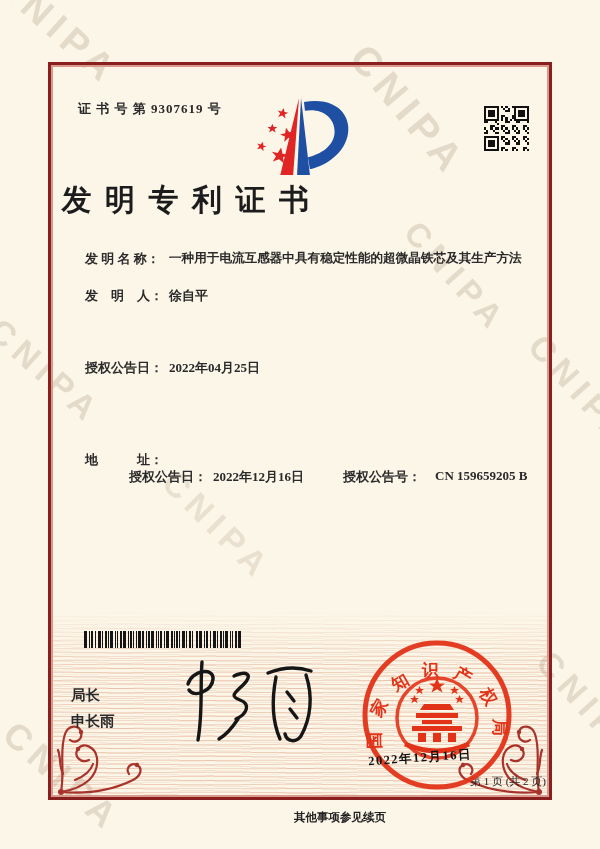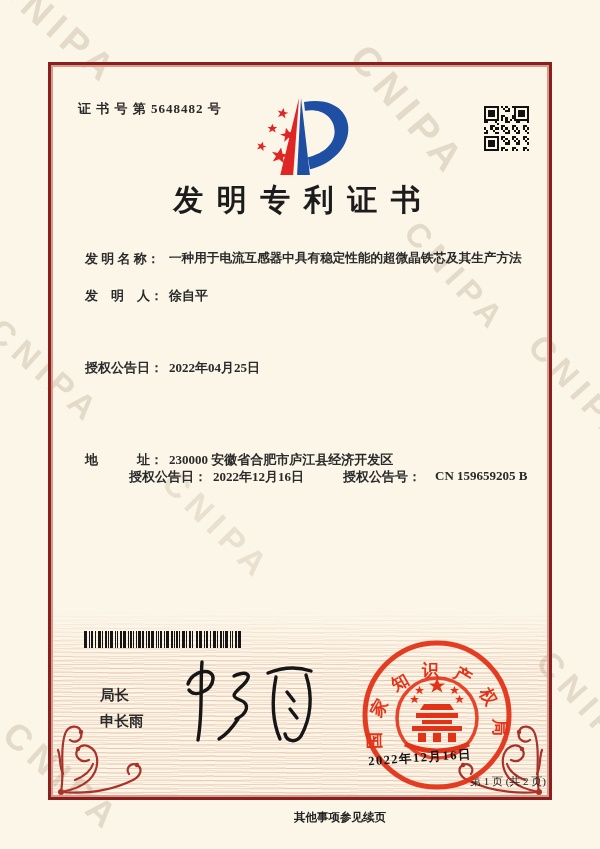--- a/index.html
+++ b/index.html
@@ -46,42 +46,42 @@
   .corner-r{left:453px; top:722px; transform:scaleX(-1);}
   
   .cert-no{
     position:absolute; z-index:3; left:78px; top:100px;
     font-size:13px; font-weight:700; letter-spacing:1px;
   }
   .logo{position:absolute; z-index:3; left:246px; top:96px; width:112px; height:84px;}
   .qr{position:absolute; z-index:3; left:484px; top:106px; width:45px; height:45px;}
   .title{
     position:absolute; z-index:3; left:48px; top:180px; width:498px;
-    text-align:center; font-size:30px; font-weight:700;
+    text-align:left; font-size:30px; font-weight:700;
     letter-spacing:0.45em; padding-left:0.45em; box-sizing:border-box;
     color:#1c1c1c;
   }
   
   .row{position:absolute; z-index:3; left:85px; width:465px; height:18px; font-size:13px; font-weight:600; white-space:nowrap;}
   .row .lbl{position:absolute; left:0;}
   .row .val{position:absolute; left:84px;}
   .row .lbl2{position:absolute; left:214px;}
   .row .val2{position:absolute; left:306px;}
   .r0{top:250px;} .r1{top:287px;} .r2{top:323px;} .r3{top:359px;}
   .r4{top:396px;} .r5{top:451px;} .r6{top:468px;margin-left:44px;}
   .r0 .val{font-size:12.6px;}
   
   .body-text{
     position:absolute; z-index:3; left:76px; top:492px; width:452px;
     font-size:12.6px; line-height:21.5px; letter-spacing:0.4px; color:#333;
   }
   .body-text p{margin:0; text-indent:2em;}
   
   .barcode{position:absolute; z-index:3; left:84px; top:631px; width:158px; height:17px;}
-  .director{position:absolute; z-index:3; left:100px; top:682px;
+  .director{position:absolute; z-index:3; left:71px; top:682px;
     font-family:"Liberation Sans","DejaVu Sans",sans-serif; font-weight:700; font-size:14.5px; line-height:26px;}
   .signature{position:absolute; z-index:3; left:172px; top:648px; width:150px; height:100px;}
   .seal{position:absolute; z-index:4; left:352px; top:630px; width:170px; height:170px;}
   .seal-date{
     position:absolute; z-index:5; left:368px; top:748px; width:150px;
     font-size:12.5px; font-weight:700; letter-spacing:1.5px; color:#111;
     transform:rotate(-4deg); white-space:nowrap;
   }
   .page-num{
     position:absolute; z-index:3; left:48px; top:774px; width:498px;
@@ -133,21 +133,21 @@
       <path d="M8,52 C4,44 6,36 3,28"></path>
     </g>
     <g fill="#a8332b">
       <circle cx="26" cy="10" r="2.2"></circle>
         <circle cx="23" cy="27" r="2.2"></circle>
       <circle cx="82" cy="43" r="2.2"></circle>
         <circle cx="6" cy="70" r="3"></circle>
     </g>
   </svg>
 
-  <div class="cert-no">证 书 号 第 5648482 号</div>
+  <div class="cert-no">证 书 号 第 9307619 号</div>
 
   <svg class="logo" viewBox="0 0 110 85">
     <defs>
       <symbol id="st" viewBox="-10 -10 20 20">
         <path d="M0,-10 L2.9,-3.1 10,-3.1 4.2,1.2 6.9,8.1 0,4 -6.9,8.1 -4.2,1.2 -10,-3.1 -2.9,-3.1 Z"></path>
       </symbol>
     </defs>
     <path d="M57,6 C92,0 106,22 101,41 C96,61 75,72 63,74 L61,62 C78,58 88,48 88,36 C88,21 74,12 58,15 Z" fill="#1e4fa3"></path>
     <polygon points="54,2 63,80 50,80" fill="#1e4fa3"></polygon>
     <polygon points="52,2 46,80 33,80" fill="#e02525"></polygon>
@@ -364,21 +364,20 @@
   <div class="row r1">
     <span class="lbl">发　明　人：</span>
     <span class="val">徐自平</span>
   </div>
   <div class="row r3">
     <span class="lbl">授权公告日：</span>
     <span class="val">2022年04月25日</span>
   </div>
   <div class="row r5">
     <span class="lbl">地　　　址：</span>
-    <span class="val">230000 安徽省合肥市庐江县经济开发区</span>
   </div>
   <div class="row r6">
     <span class="lbl">授权公告日：</span>
     <span class="val">2022年12月16日</span>
     <span class="lbl2">授权公告号：</span>
     <span class="val2">CN 159659205 B</span>
   </div>
 
 
   <svg class="barcode" viewBox="0 0 158 17" preserveAspectRatio="none">

